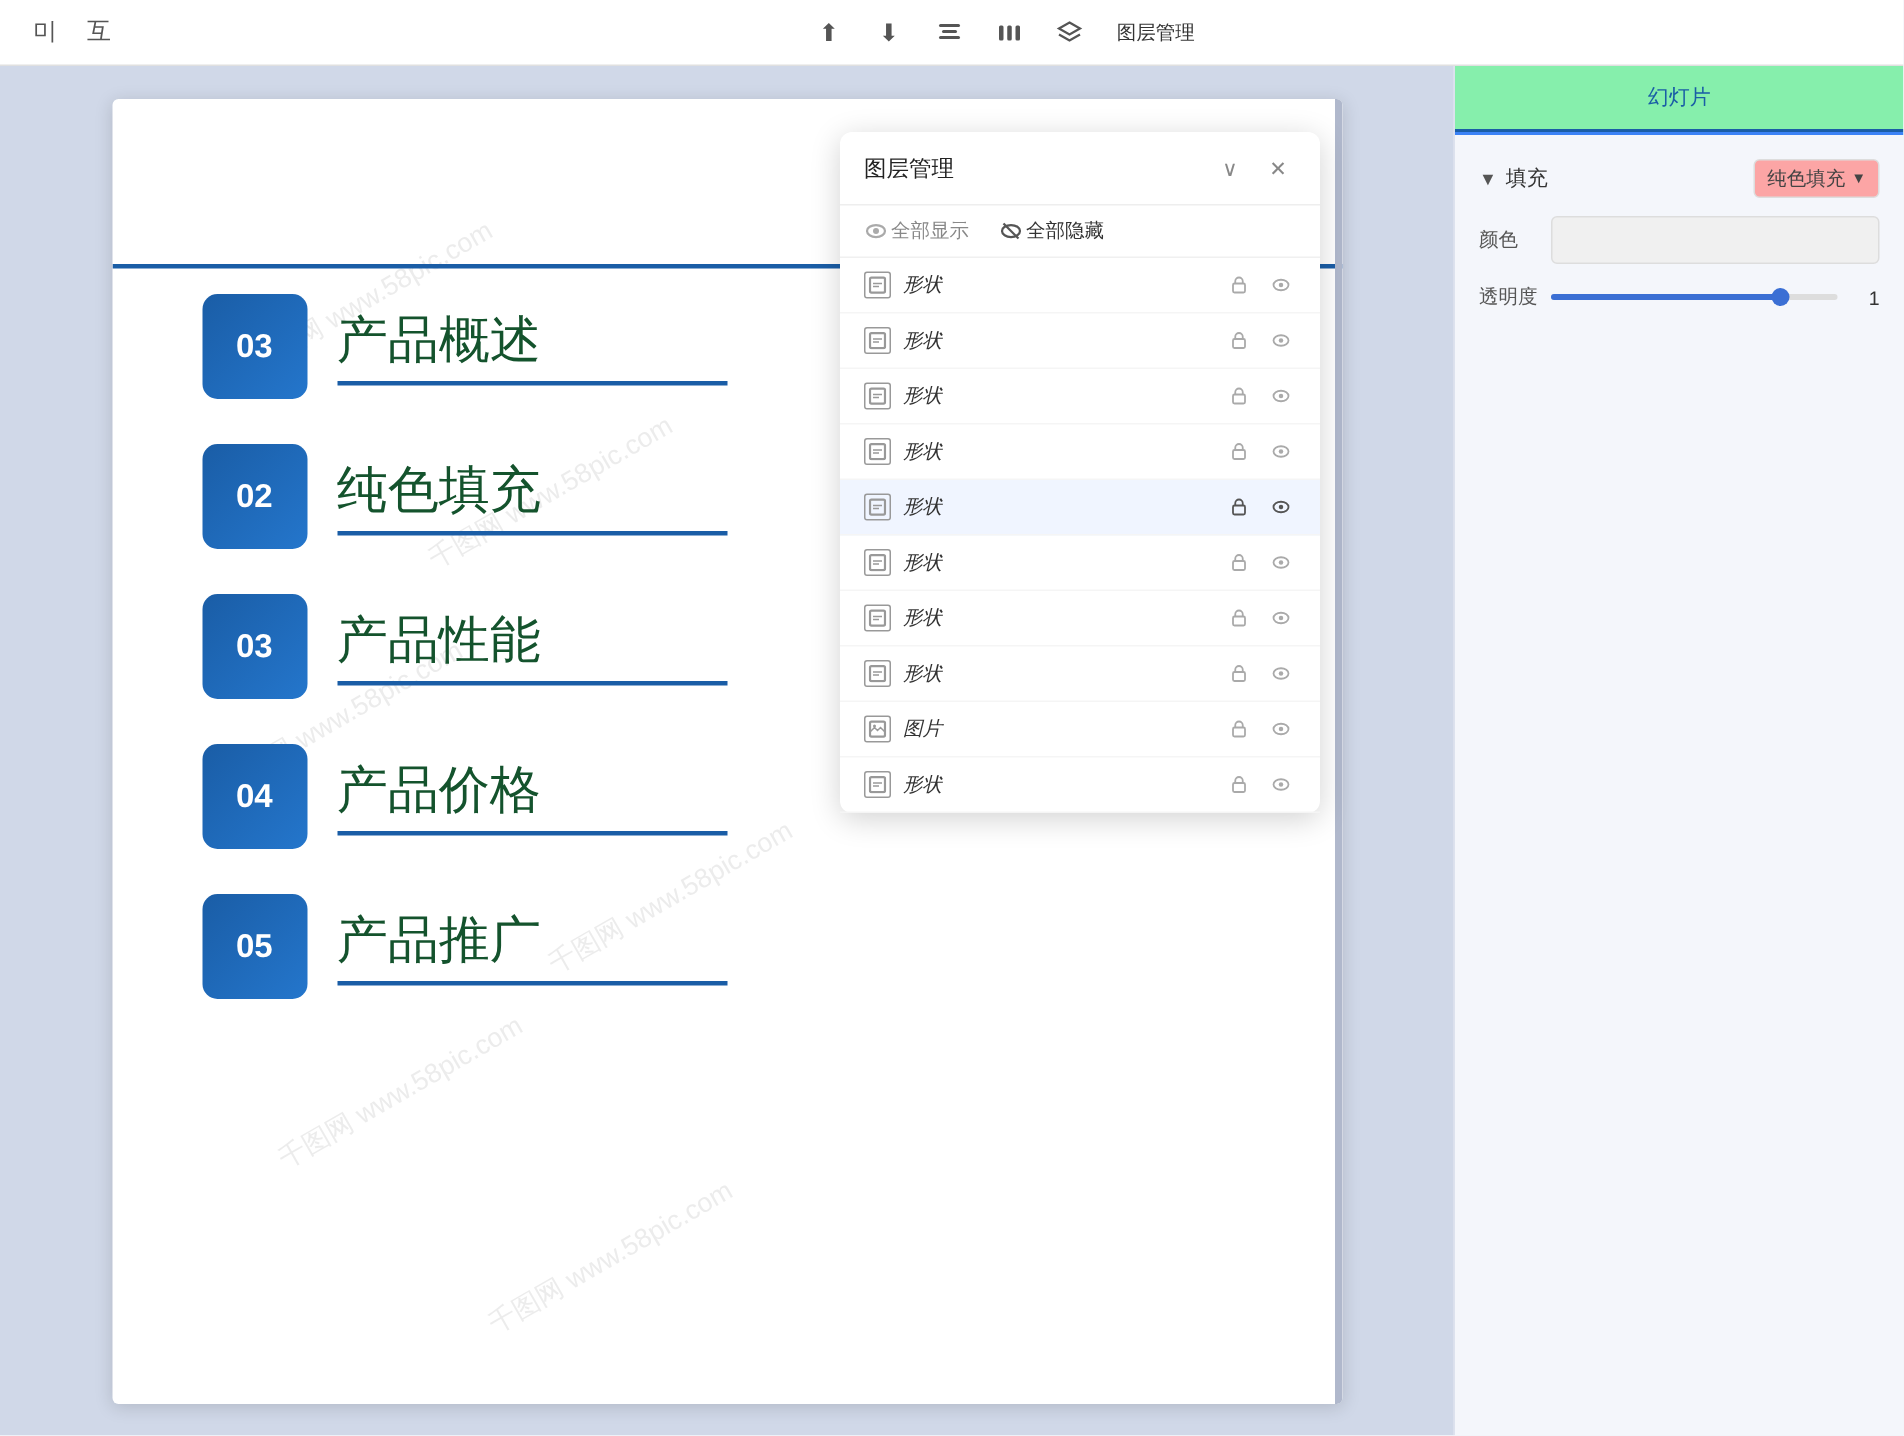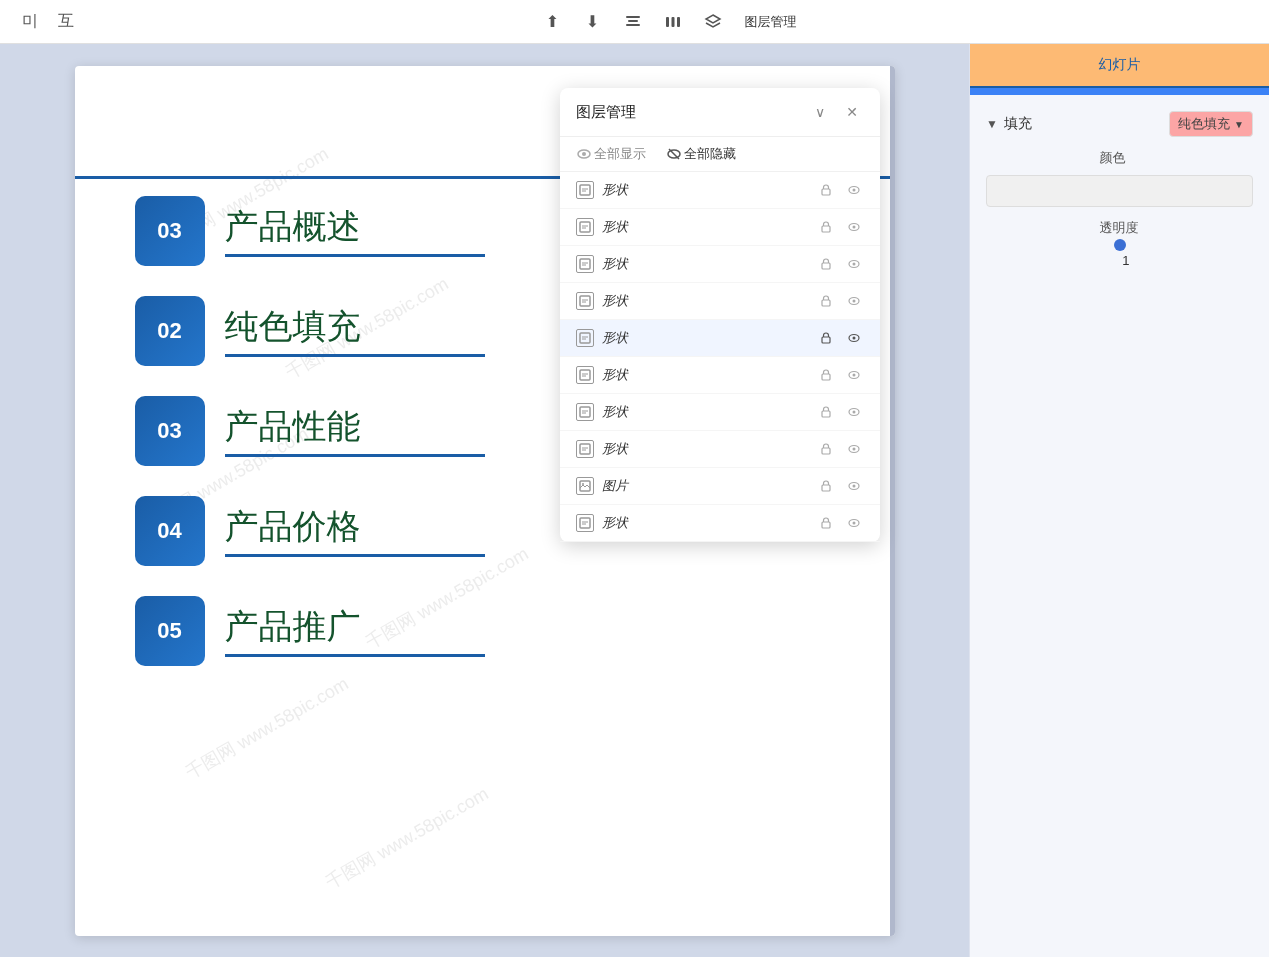--- a/index.html
+++ b/index.html
@@ -157,22 +157,22 @@
       width: 300px;
       background: #f4f6fb;
       border-left: 1px solid #dde2ee;
       display: flex;
       flex-direction: column;
       flex-shrink: 0;
     }
 
     .panel-tabs {
       display: flex;
-      border-bottom: 7px solid #3b82f6;
-      background: #fdba74;
+      border-bottom: 2px solid #3b82f6;
+      background: #86efac;
     }
 
     .panel-tab {
       flex: 1;
       height: 44px;
       display: flex;
       align-items: center;
       justify-content: center;
       font-size: 14px;
       cursor: pointer;
@@ -193,21 +193,20 @@
 
     .panel-section {
       margin-bottom: 16px;
     }
 
     .panel-row {
       display: flex;
       align-items: center;
       gap: 8px;
       margin-bottom: 12px;
-      flex-direction: column;
     }
 
     .panel-label {
       font-size: 13px;
       color: #555;
       min-width: 40px;
     }
 
     .color-box {
       width: 100%;

